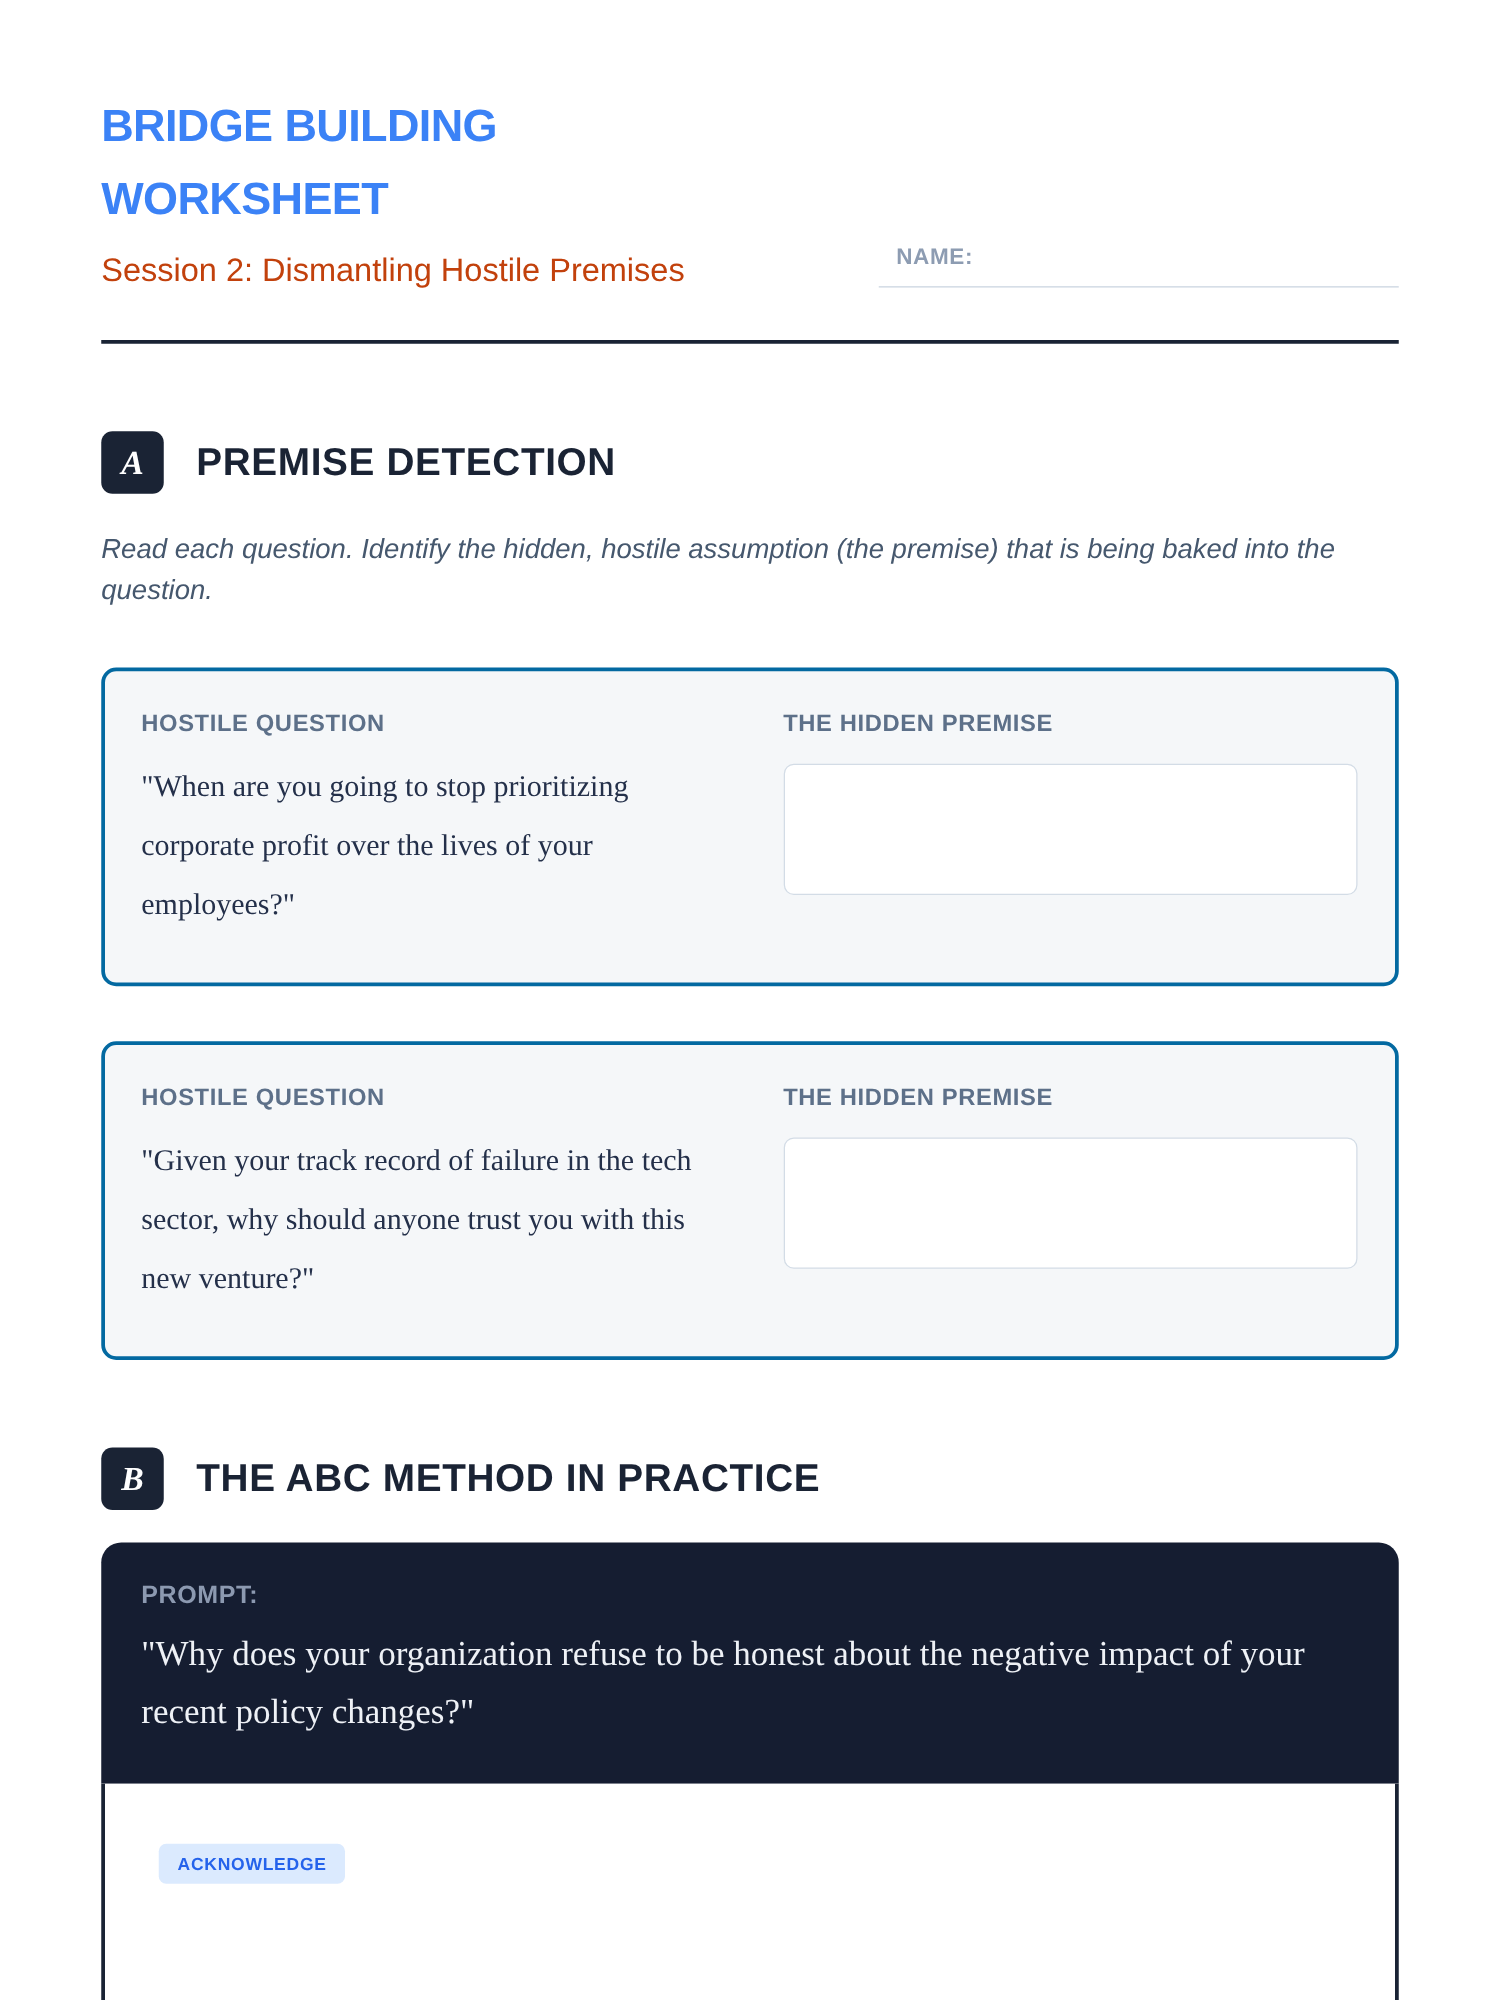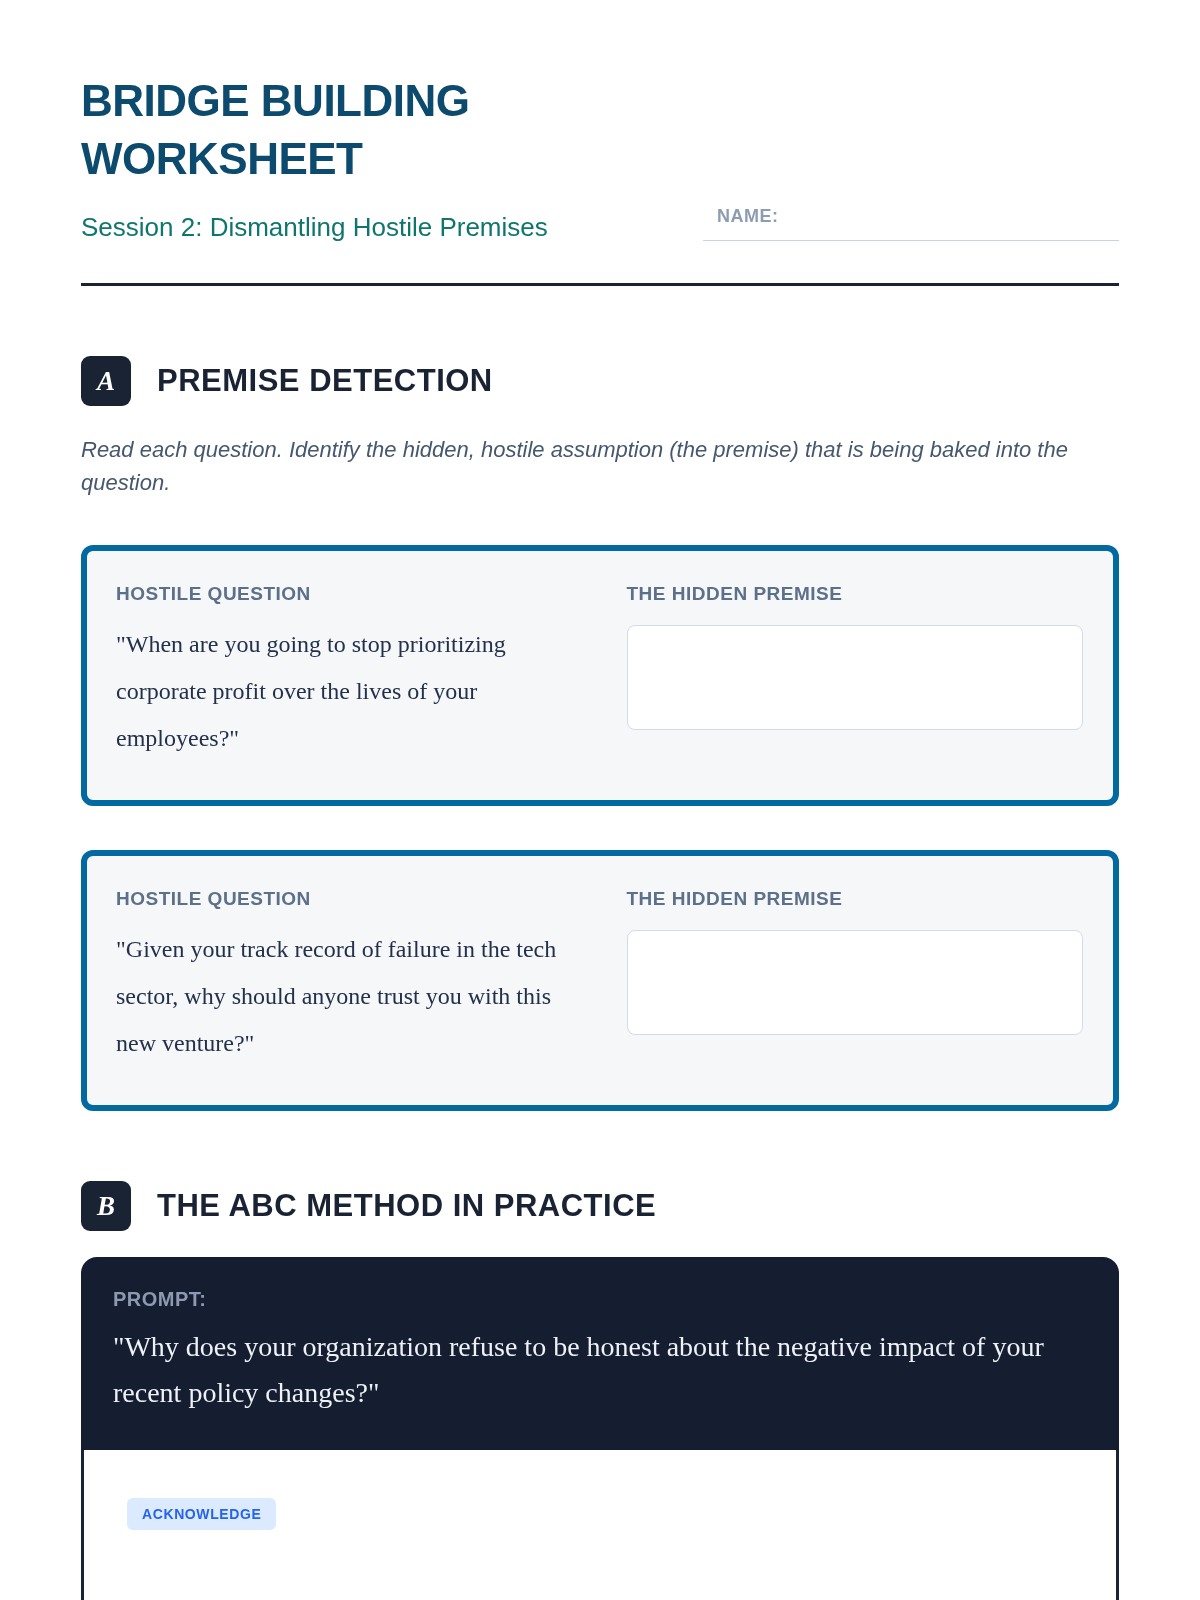--- a/index.html
+++ b/index.html
@@ -2,37 +2,37 @@
 <html><head>
 <meta charset="utf-8">
 <style>
   * { margin:0; padding:0; box-sizing:border-box; }
   html,body { width:1200px; height:1600px; overflow:hidden; background:#ffffff; }
   body { font-family:"Liberation Sans", sans-serif; color:#1a2334; }
   .page { padding:72px 81px 0 81px; }
 
   
   .header-row { display:flex; justify-content:space-between; align-items:flex-end; }
-  .title { font-size:44px; line-height:58px; font-weight:800; letter-spacing:-0.5px; color:#0c4a6e; }
-  .subtitle { margin-top:24px; font-size:26px; color:#0f766e; }
+  .title { font-size:36px; line-height:58px; font-weight:800; letter-spacing:-0.5px; color:#3b82f6; }
+  .subtitle { margin-top:13px; font-size:26px; color:#c2410c; }
   .name-field { width:416px; border-bottom:1px solid #c9d3e0; padding:0 0 13px 14px; display:flex; align-items:flex-end; margin-bottom:2px; }
   .name-label { font-size:18px; font-weight:bold; letter-spacing:0.5px; color:#8d9cb2; }
   .name-input { flex:1; border:none; outline:none; background:transparent; font-size:18px; margin-left:10px; color:#1a2334; font-family:"Liberation Sans", sans-serif; }
   .divider { margin-top:40px; height:3px; background:#1a2334; }
 
   
   .sec-head { display:flex; align-items:center; gap:26px; margin-top:70px; }
   .sec-badge { width:50px; height:50px; border-radius:9px; background:#1a2334; color:#ffffff;
                font-family:"Liberation Serif", serif; font-style:italic; font-weight:bold; font-size:27px;
                display:flex; align-items:center; justify-content:center; flex:0 0 auto; }
   .sec-title { font-size:31px; font-weight:700; letter-spacing:0.5px; color:#1a2334; }
   .instructions { margin-top:27px; font-style:italic; font-size:22px; line-height:33px; color:#46586e; max-width:1020px; }
 
   
-  .premise-card { margin-top:46px; background:#f5f7f9; border:6px solid #0369a1; border-radius:12px;
+  .premise-card { margin-top:46px; background:#f5f7f9; border:3px solid #0369a1; border-radius:12px;
                   padding:32px 30px 38px 29px; display:grid; grid-template-columns:1fr 1fr; column-gap:54px; }
   .col-label { font-size:19px; font-weight:bold; letter-spacing:0.5px; color:#5d7089; }
   .question { font-family:"Liberation Serif", serif; font-size:24px; line-height:47px; color:#24304a; margin-top:16px; }
   .premise-input { margin-top:20px; width:100%; height:105px; background:#ffffff; border:1px solid #d3dce6;
                    border-radius:8px; resize:none; outline:none; font-family:"Liberation Sans", sans-serif;
                    font-size:18px; padding:10px 12px; color:#1a2334; }
 
   
   .prompt-card { margin-top:26px; background:#151d31; border-radius:16px 16px 0 0; padding:31px 32px 34px 32px; }
   .prompt-label { color:#8c99b0; font-weight:bold; font-size:20px; letter-spacing:0.5px; }

